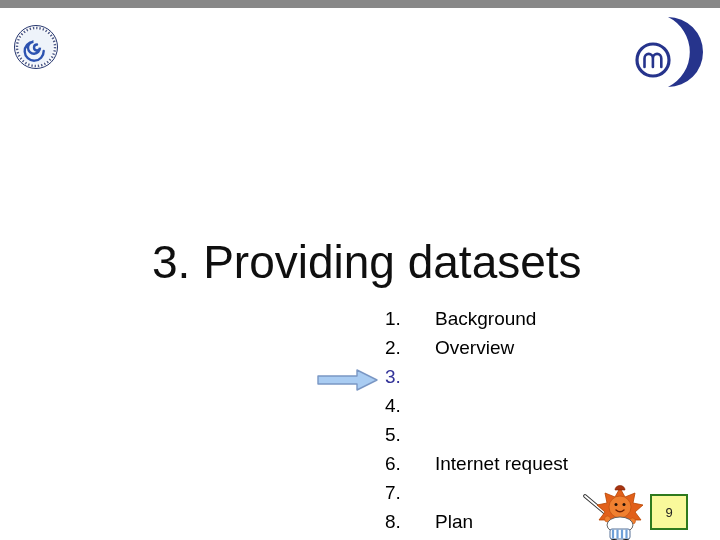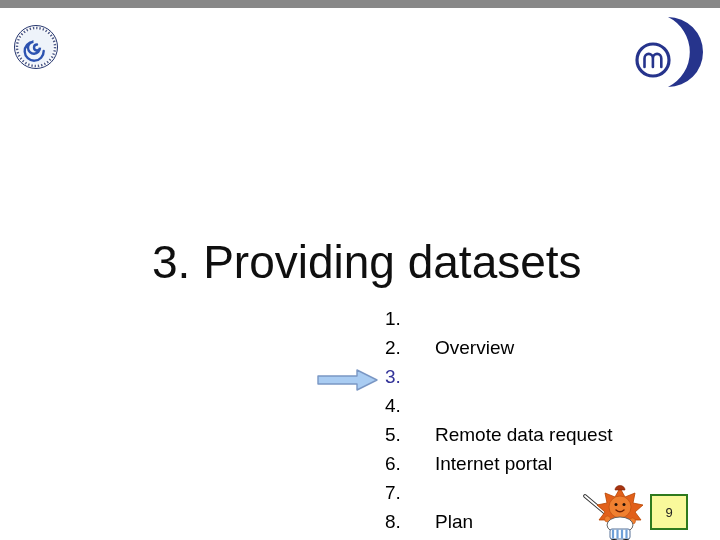--- a/index.html
+++ b/index.html
@@ -98,38 +98,38 @@
 
   <h1 class="slide-title">3. Providing datasets</h1>
 
   <svg class="pointer-arrow" viewBox="0 0 64 26">
     <path d="M2 9 H41 V3 L61 13 L41 23 V17 H2 Z" fill="#a9ccf2" stroke="#7a97c4" stroke-width="1.4" stroke-linejoin="round"></path>
   </svg>
 
   <div class="agenda">
     <div class="agenda-row">
       <span class="agenda-num">1.</span>
+      <span class="agenda-label">Background</span>
     </div>
     <div class="agenda-row">
       <span class="agenda-num">2.</span>
       <span class="agenda-label">Overview</span>
     </div>
     <div class="agenda-row active">
       <span class="agenda-num">3.</span>
     </div>
     <div class="agenda-row">
       <span class="agenda-num">4.</span>
     </div>
     <div class="agenda-row">
       <span class="agenda-num">5.</span>
-      <span class="agenda-label">Remote data request</span>
     </div>
     <div class="agenda-row">
       <span class="agenda-num">6.</span>
-      <span class="agenda-label">Internet portal</span>
+      <span class="agenda-label">Internet request</span>
     </div>
     <div class="agenda-row">
       <span class="agenda-num">7.</span>
     </div>
     <div class="agenda-row">
       <span class="agenda-num">8.</span>
       <span class="agenda-label">Plan</span>
     </div>
   </div>
 

